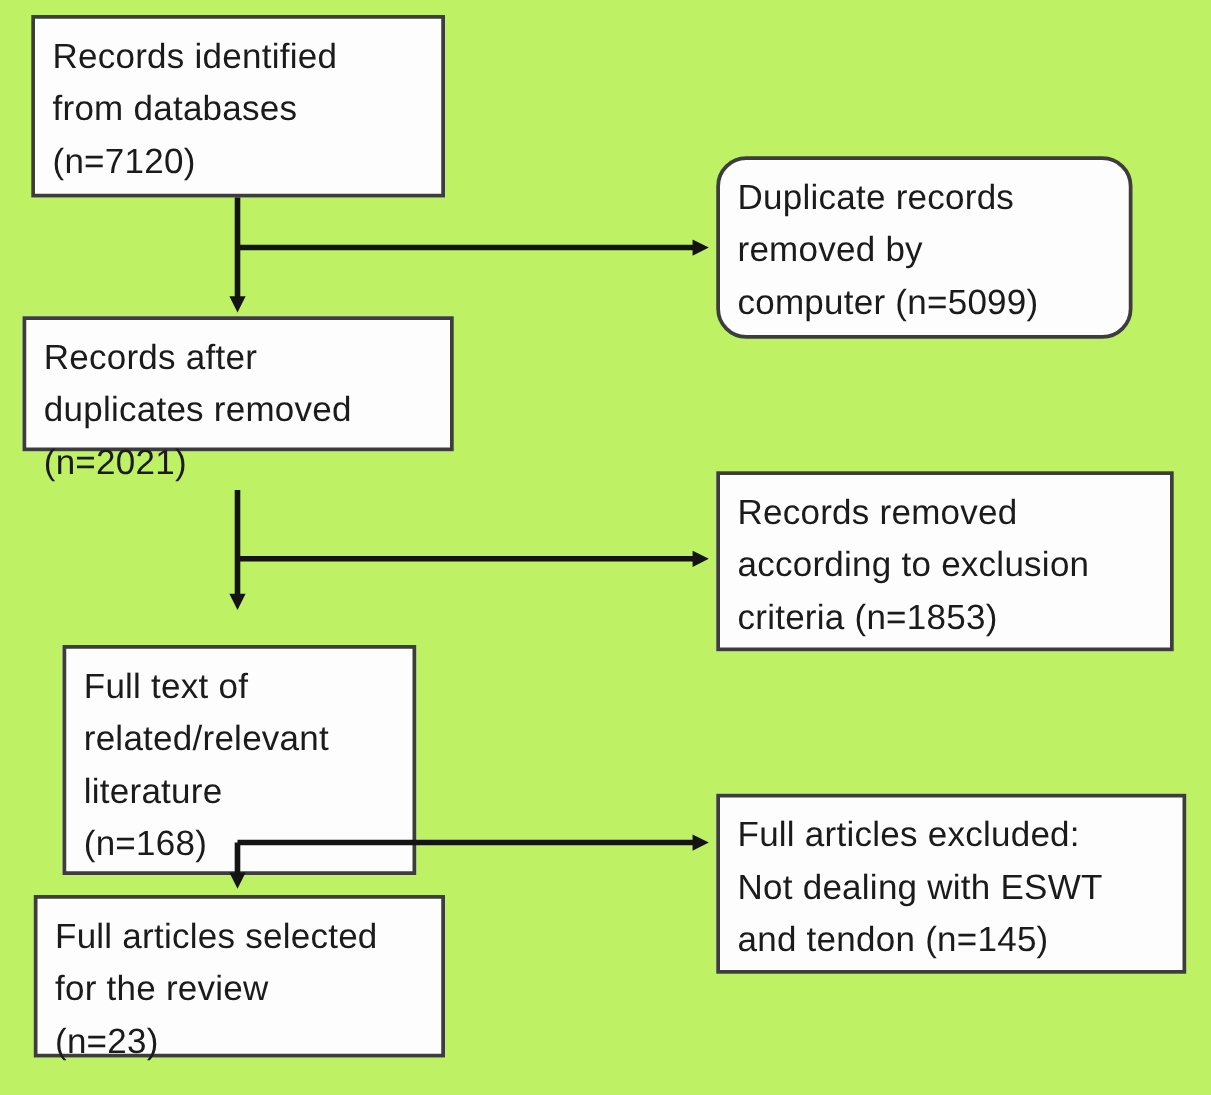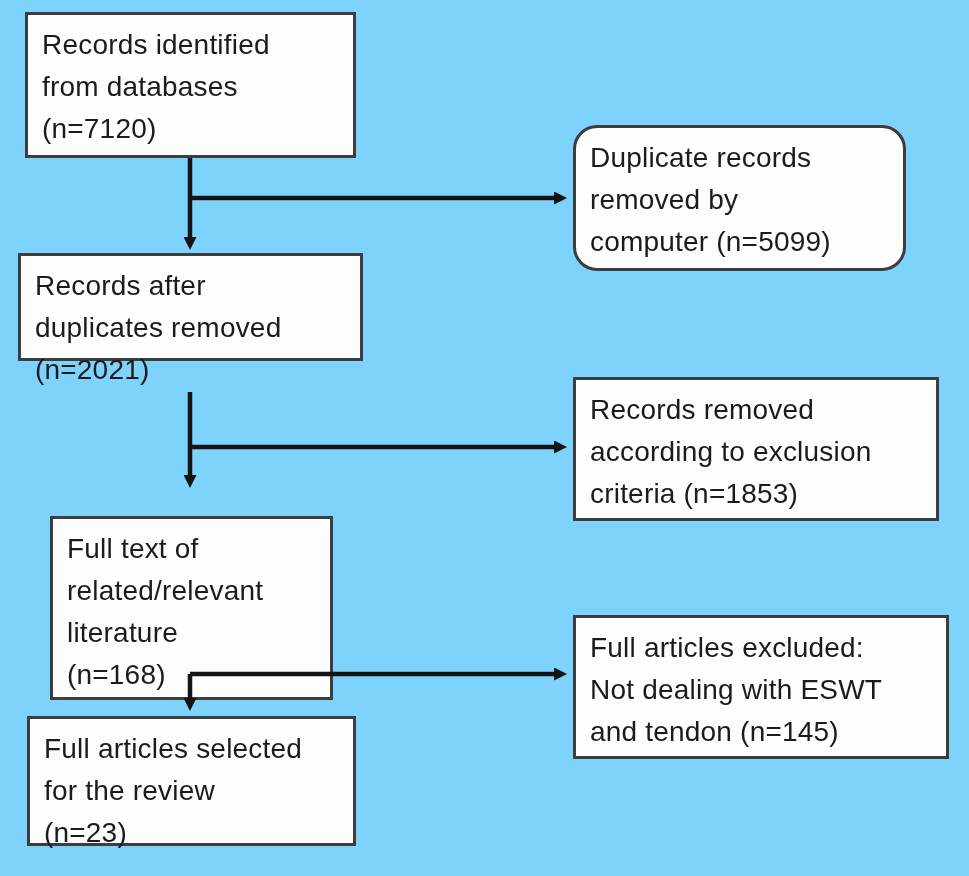--- a/index.html
+++ b/index.html
@@ -4,21 +4,21 @@
 <style>
   html, body {
     margin: 0;
     padding: 0;
     background: #ffffff;
   }
   .canvas {
     position: relative;
     width: 969px;
     height: 876px;
-    background: #7dd3fc;
+    background: #bef264;
     font-family: "Liberation Sans", "DejaVu Sans", sans-serif;
     overflow: hidden;
   }
   .node {
     position: absolute;
     box-sizing: border-box;
     background: #fdfdfd;
     border: 3px solid #3d3d3d;
     color: #1b1b1b;
     font-size: 28px;
@@ -30,21 +30,21 @@
     letter-spacing: 0.2px;
   }
   
   #n-identified { left: 25px;  top: 12px;  width: 331px; height: 146px; }
   #n-after      { left: 18px;  top: 253px; width: 345px; height: 108px; }
   #n-fulltext   { left: 50px;  top: 516px; width: 283px; height: 184px; }
   #n-selected   { left: 27px;  top: 716px; width: 329px; height: 130px; }
   
   #n-dup        { left: 573px; top: 125px; width: 333px; height: 146px; border-radius: 24px; }
   #n-excl       { left: 573px; top: 377px; width: 366px; height: 144px; }
-  #n-fullexcl   { left: 573px; top: 615px; width: 376px; height: 144px; }
+  #n-fullexcl   { left: 573px; top: 635px; width: 376px; height: 144px; }
 
   .arrows {
     position: absolute;
     left: 0;
     top: 0;
     pointer-events: none;
   }
   .arrows line {
     stroke: #141414;
     stroke-width: 4.5;

